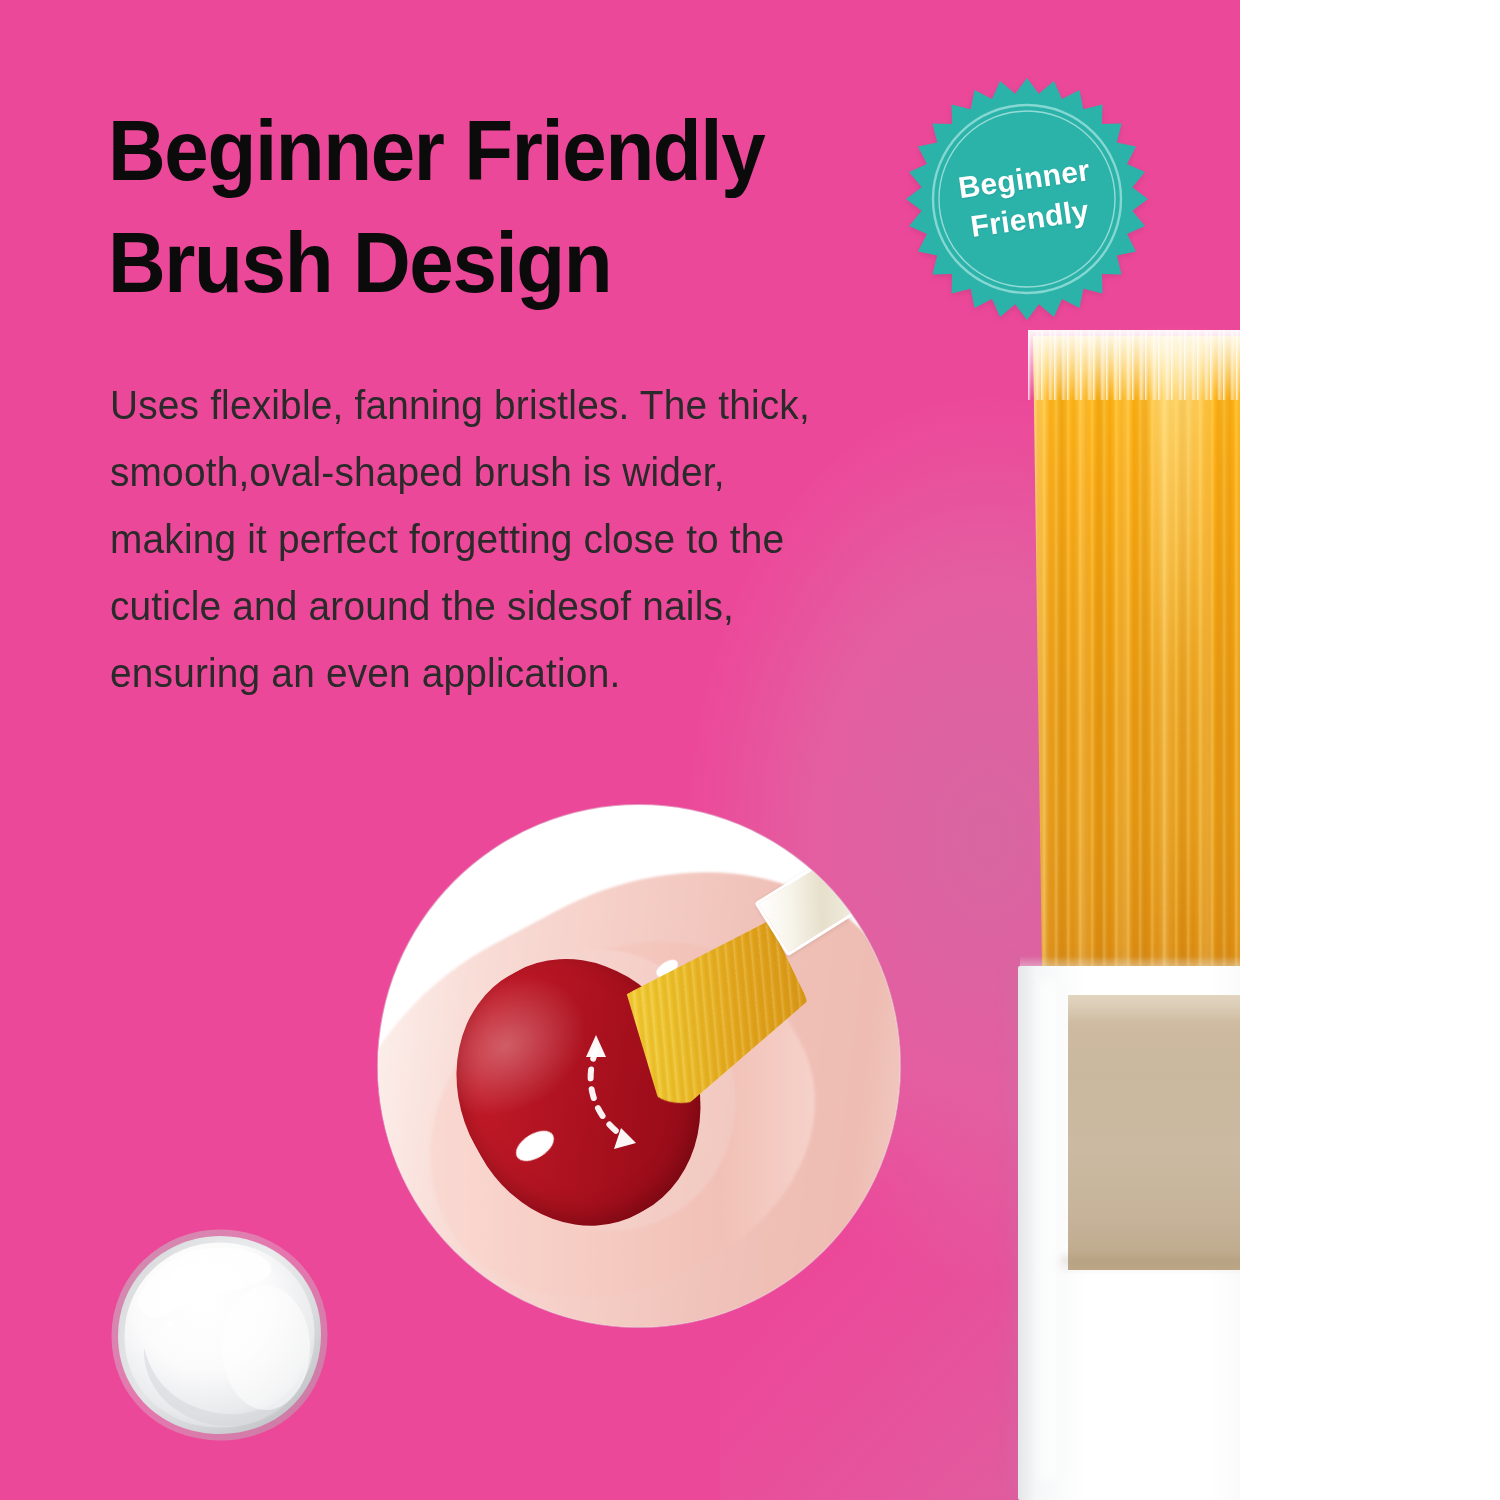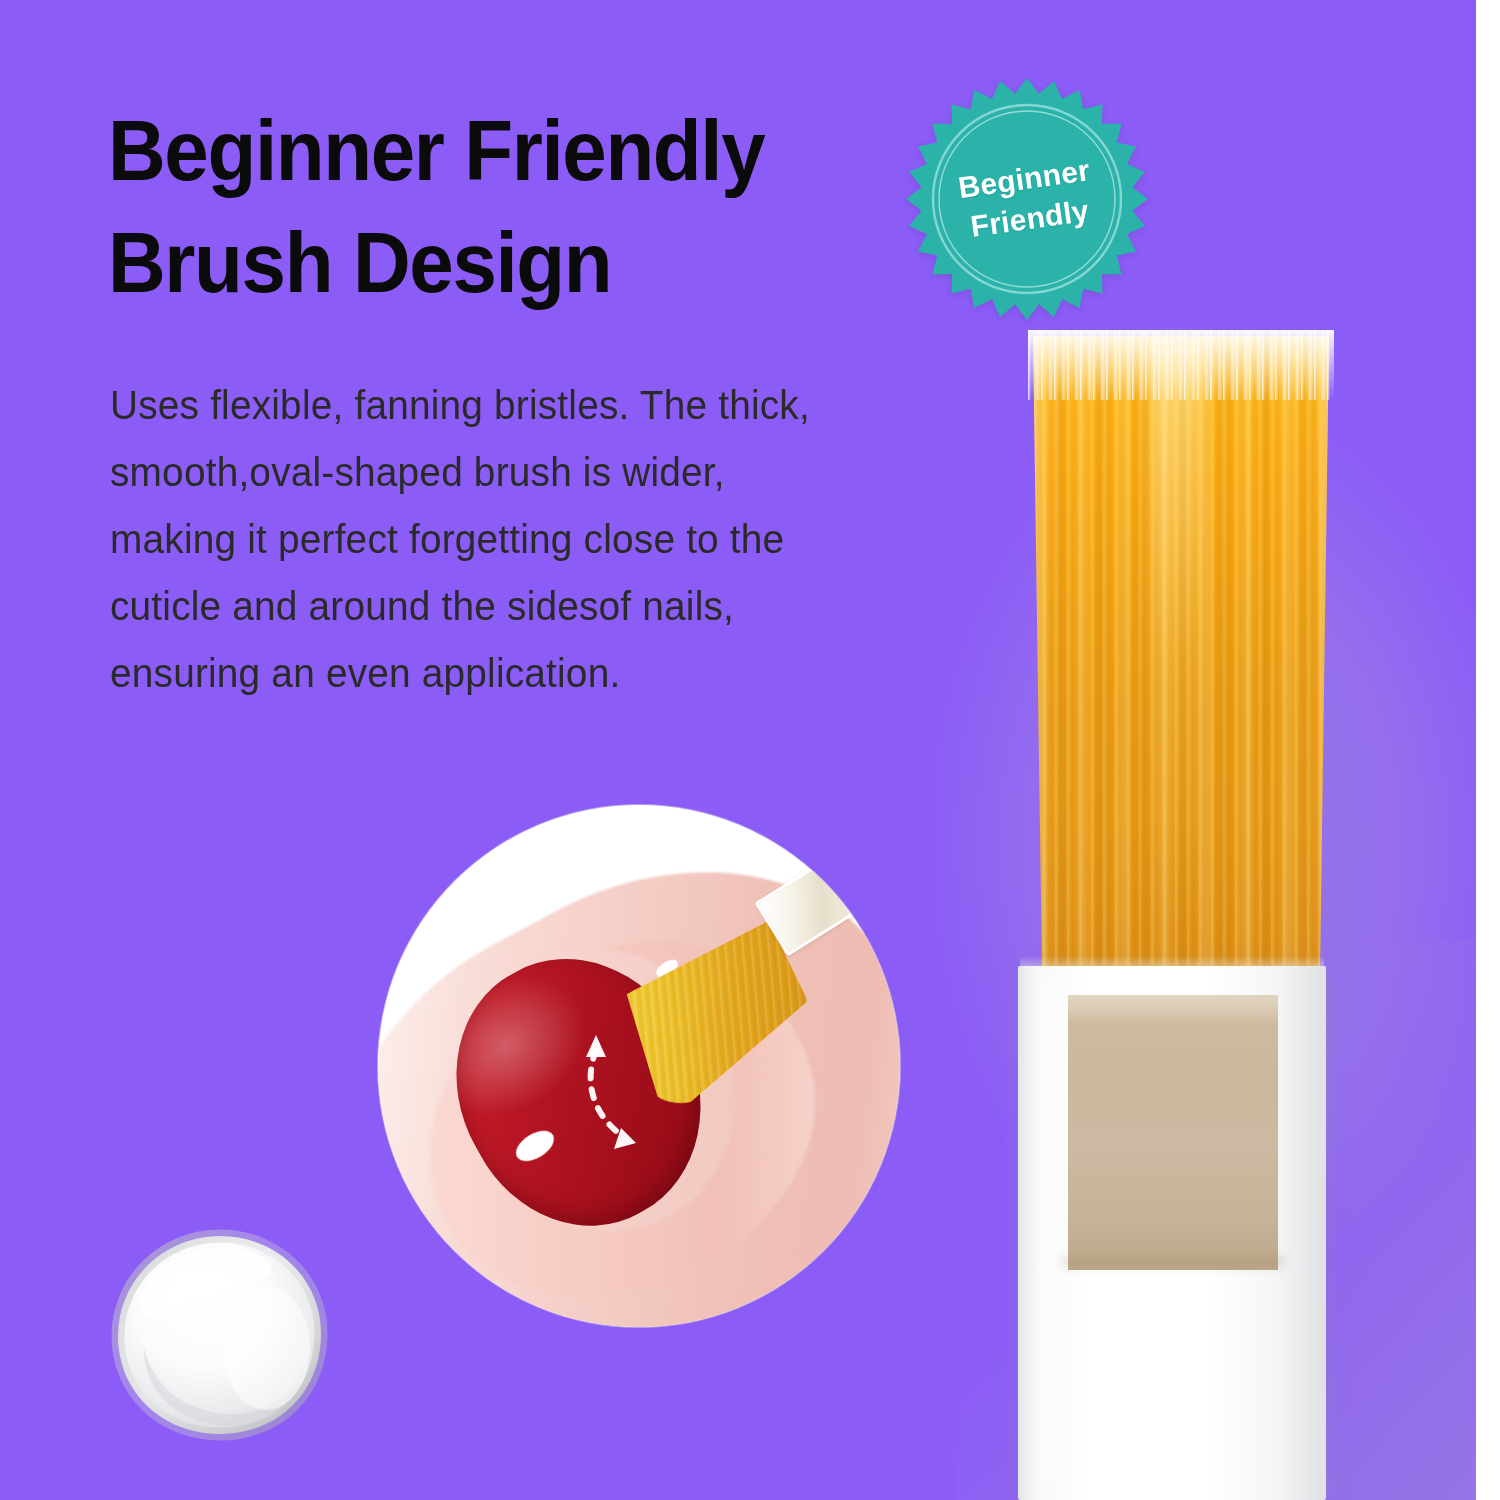--- a/index.html
+++ b/index.html
@@ -3,21 +3,21 @@
 <meta charset="utf-8">
 <style>
   html,body{margin:0;padding:0;}
   body{
     width:1500px;height:1500px;
     background:#ffffff;
     font-family:"Liberation Sans", sans-serif;
     overflow:hidden;
     position:relative;
   }
-  #stage{position:absolute;inset:0;width:1476px;height:1500px;overflow:hidden;background:#8b5cf6;}
+  #stage{position:absolute;inset:0;width:1240px;height:1500px;overflow:hidden;background:#ec4899;}
 
   
   .bg-grad{
     position:absolute;right:0;top:300px;width:560px;height:1200px;
     background:radial-gradient(ellipse 420px 620px at 55% 45%, rgba(168,172,178,.30) 0%, rgba(190,193,198,.18) 42%, rgba(255,255,255,0) 72%);
     pointer-events:none;
   }
   .bg-grad2{
     position:absolute;right:0;bottom:0;width:520px;height:560px;
     background:linear-gradient(to top left, rgba(176,180,186,.28) 0%, rgba(255,255,255,0) 62%);

